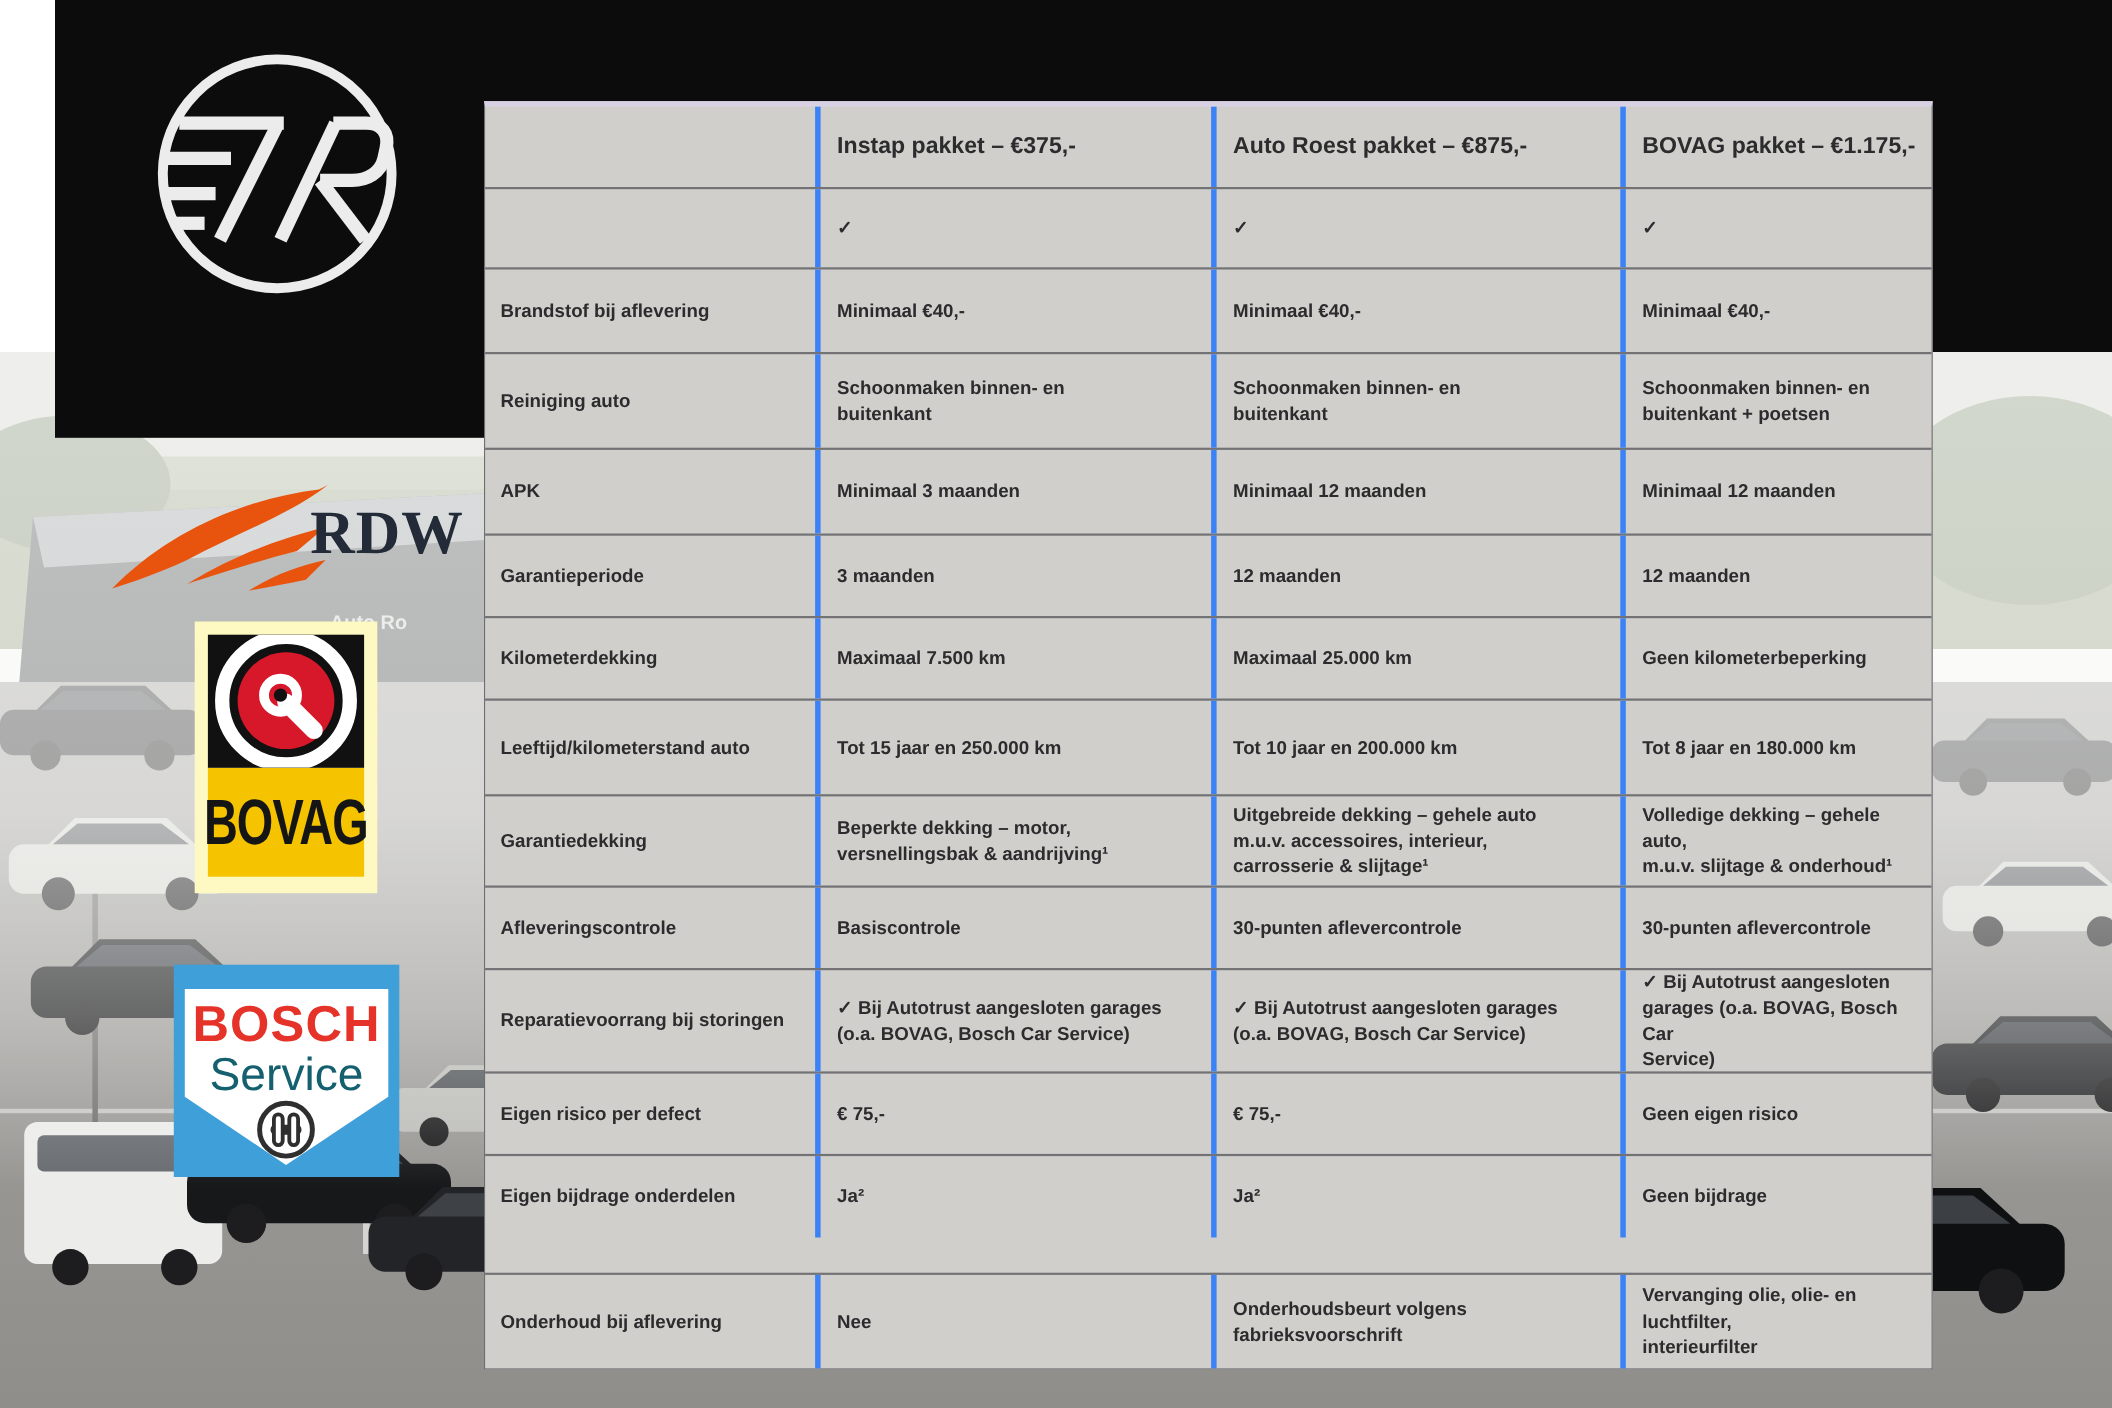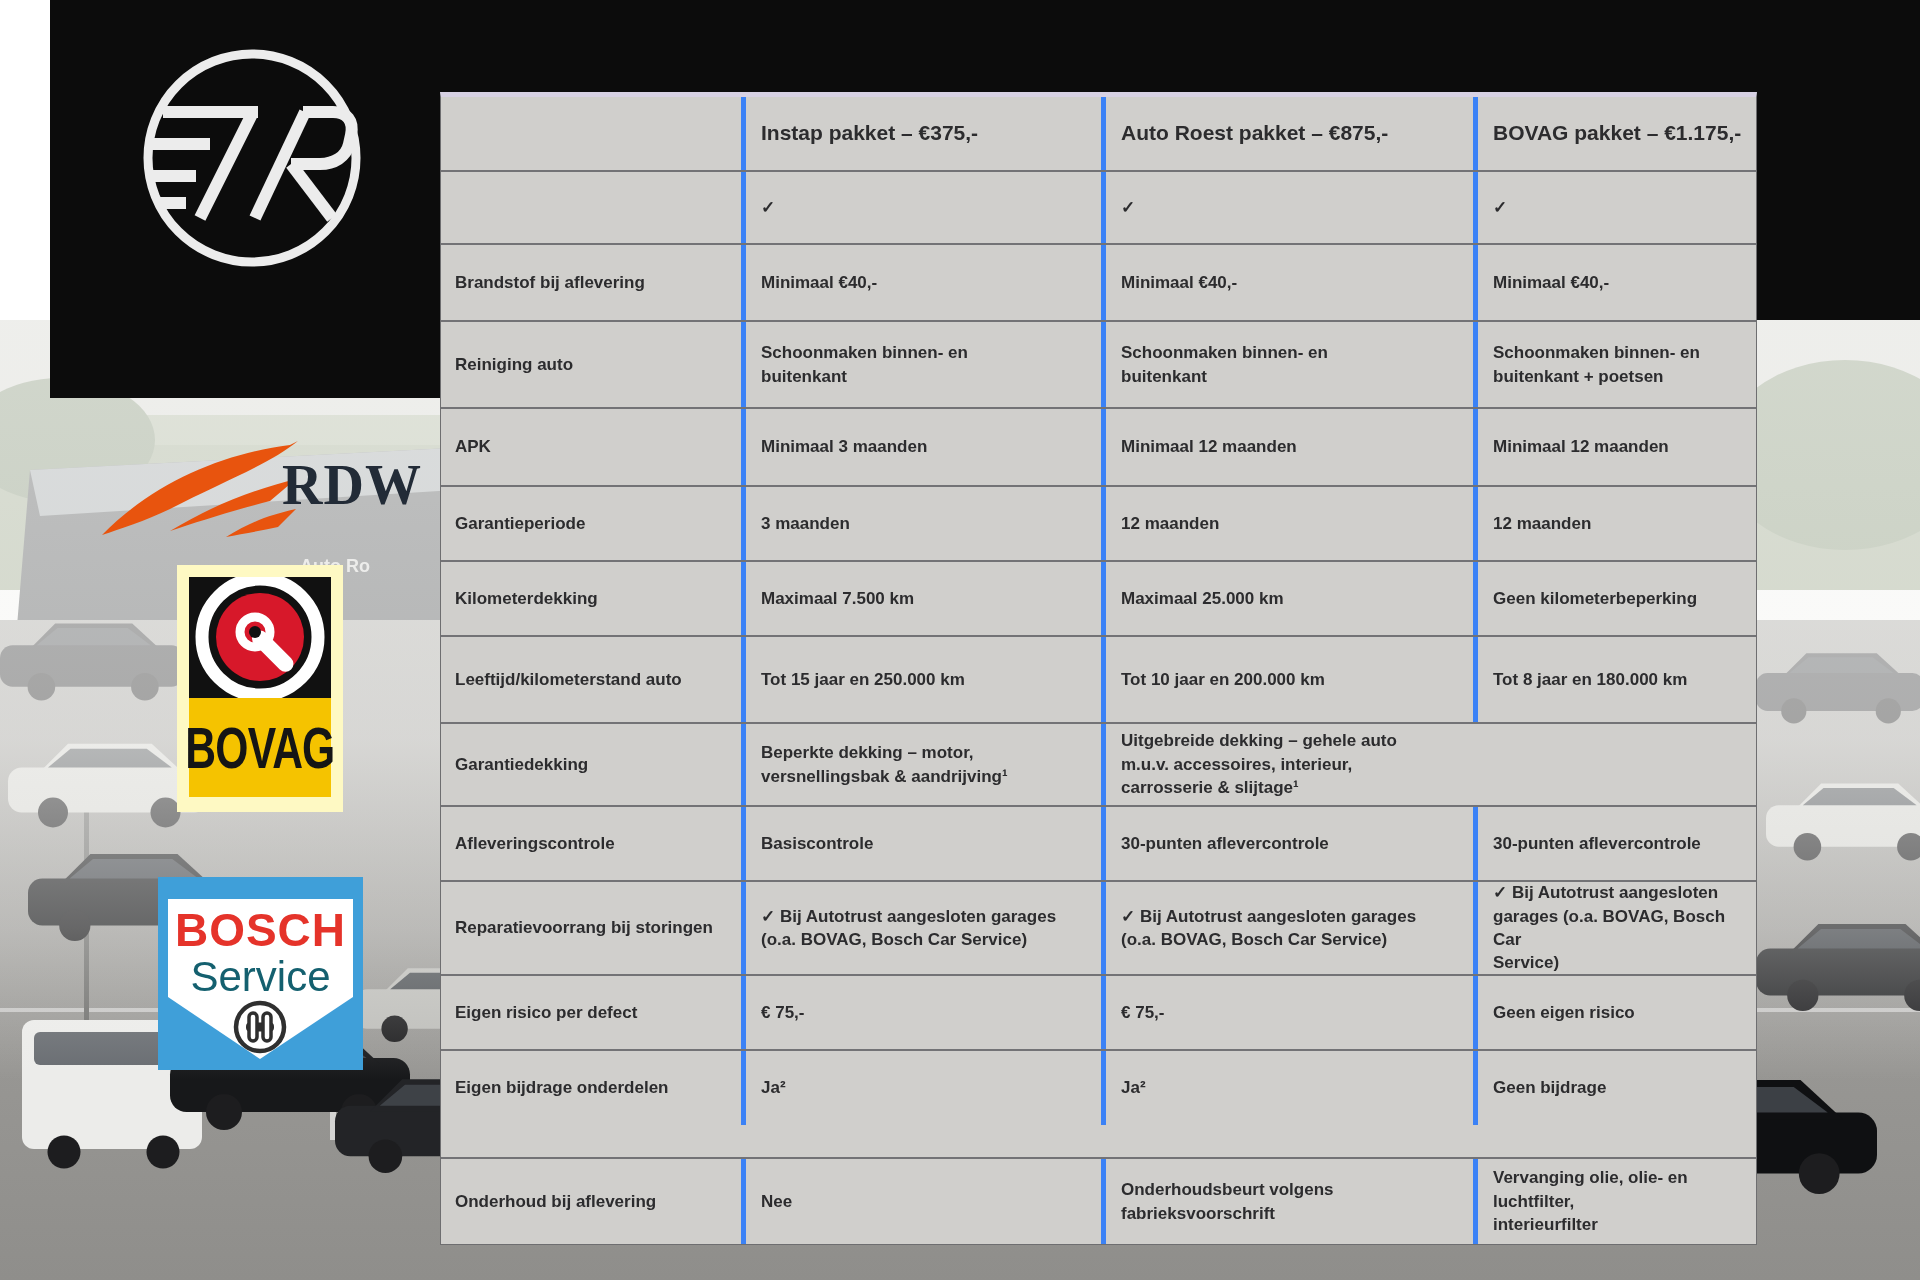--- a/index.html
+++ b/index.html
@@ -262,20 +262,22 @@
         <div class="t-cell">Tot 10 jaar en 200.000 km</div>
         <div class="t-cell">Tot 8 jaar en 180.000 km</div>
       </div>
       <div class="t-row" style="height: 83px;">
         <div class="t-cell t-label">Garantiedekking</div>
         <div class="t-cell">Beperkte dekking – motor,
 versnellingsbak &amp; aandrijving¹</div>
         <div class="t-cell">Uitgebreide dekking – gehele auto
 m.u.v. accessoires, interieur,
 carrosserie &amp; slijtage¹</div>
+        <div class="t-cell">Volledige dekking – gehele auto,
+m.u.v. slijtage &amp; onderhoud¹</div>
       </div>
       <div class="t-row" style="height: 75px;">
         <div class="t-cell t-label">Afleveringscontrole</div>
         <div class="t-cell">Basiscontrole</div>
         <div class="t-cell">30-punten aflevercontrole</div>
         <div class="t-cell">30-punten aflevercontrole</div>
       </div>
       <div class="t-row" style="height: 94px;">
         <div class="t-cell t-label">Reparatievoorrang bij storingen</div>
         <div class="t-cell">✓ Bij Autotrust aangesloten garages

